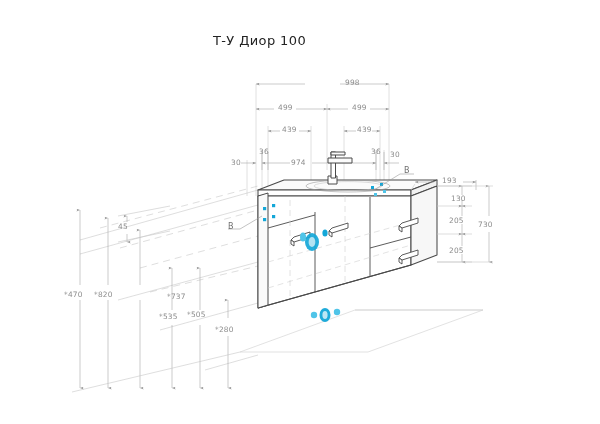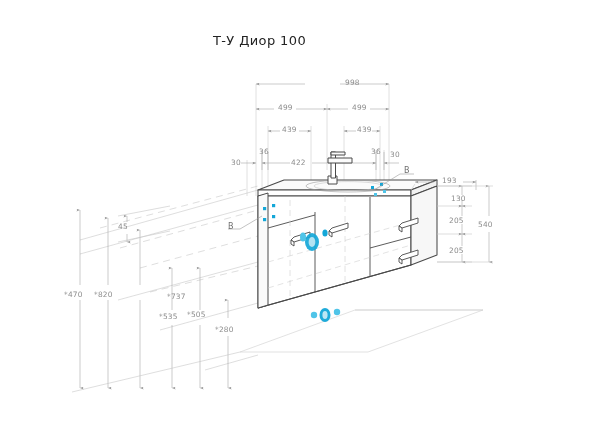--- a/index.html
+++ b/index.html
@@ -316,30 +316,30 @@
   </svg>
 
   <div class="dimtxt" style="left:313px; top:78px;padding-left:32px;">998</div>
   <div class="dimtxt" style="left:278px; top:103px;">499</div>
   <div class="dimtxt" style="left:352px; top:103px;">499</div>
   <div class="dimtxt" style="left:282px; top:125px;">439</div>
   <div class="dimtxt" style="left:357px; top:125px;">439</div>
 
   <div class="dimtxt" style="left:231px; top:158px;">30</div>
   <div class="dimtxt" style="left:259px; top:147px;">36</div>
-  <div class="dimtxt" style="left:291px; top:158px;">422</div>
+  <div class="dimtxt" style="left:291px; top:158px;">974</div>
   <div class="dimtxt" style="left:371px; top:147px;">36</div>
   <div class="dimtxt" style="left:390px; top:150px;">30</div>
 
   <div class="dimtxt" style="left:442px; top:176px;">193</div>
 
   <div class="dimtxt" style="left:451px; top:194px;">130</div>
   <div class="dimtxt" style="left:449px; top:216px;">205</div>
   <div class="dimtxt" style="left:449px; top:246px;">205</div>
-  <div class="dimtxt" style="left:478px; top:220px;">540</div>
+  <div class="dimtxt" style="left:478px; top:220px;">730</div>
 
   <div class="vlbl" style="left:64px;  top:290px;">*470</div>
   <div class="vlbl" style="left:94px;  top:290px;text-align:center;">*820</div>
   <div class="vlbl" style="left:127px; top:292px;padding-left:40px;">*737</div>
   <div class="vlbl" style="left:159px; top:312px;text-align:center;">*535</div>
   <div class="vlbl" style="left:187px; top:310px;">*505</div>
   <div class="vlbl" style="left:215px; top:325px;">*280</div>
 
   <div class="dimtxt" style="left:118px; top:222px;">45</div>
 

